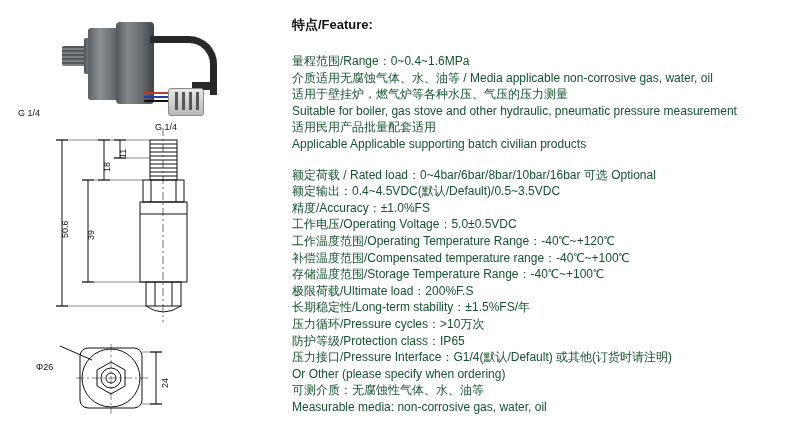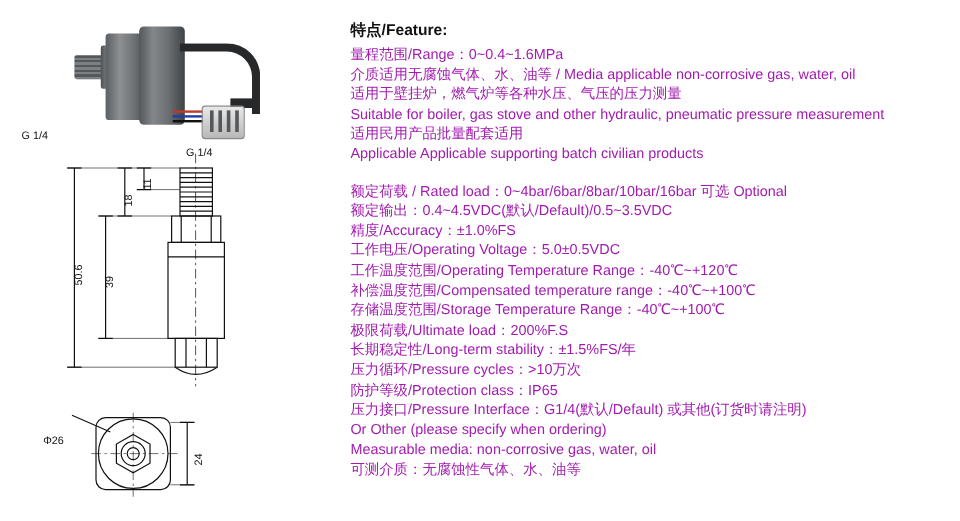--- a/index.html
+++ b/index.html
@@ -156,26 +156,26 @@
   .text-col {
     position: absolute;
     left: 292px;
     top: 16px;
     width: 500px;
   }
   .feature-title {
     font-size: 13px;
     font-weight: bold;
     color: #111;
-    margin-bottom: 3px;
+    margin-bottom: 19px;
   }
   .spec-line {
     font-size: 12px;
     line-height: 16.6px;
-    color: #a21caf;
+    color: #14532d;
     white-space: nowrap;
   }
   .gap {
     height: 14px;
   }
 </style>
 </head>
 <body>
 
 <div class="page">
@@ -311,18 +311,18 @@
       <div class="spec-line">工作电压/Operating Voltage：5.0±0.5VDC</div>
       <div class="spec-line">工作温度范围/Operating Temperature Range：-40℃~+120℃</div>
       <div class="spec-line">补偿温度范围/Compensated temperature range：-40℃~+100℃</div>
       <div class="spec-line">存储温度范围/Storage Temperature Range：-40℃~+100℃</div>
       <div class="spec-line">极限荷载/Ultimate load：200%F.S</div>
       <div class="spec-line">长期稳定性/Long-term stability：±1.5%FS/年</div>
       <div class="spec-line">压力循环/Pressure cycles：&gt;10万次</div>
       <div class="spec-line">防护等级/Protection class：IP65</div>
       <div class="spec-line">压力接口/Pressure Interface：G1/4(默认/Default) 或其他(订货时请注明)</div>
       <div class="spec-line">Or Other (please specify when ordering)</div>
+      <div class="spec-line">可测介质：无腐蚀性气体、水、油等</div>
       <div class="spec-line">Measurable media: non-corrosive gas, water, oil</div>
-      <div class="spec-line">可测介质：无腐蚀性气体、水、油等</div>
     </div>
   </div>
 
 </div>
 
 </body></html>

